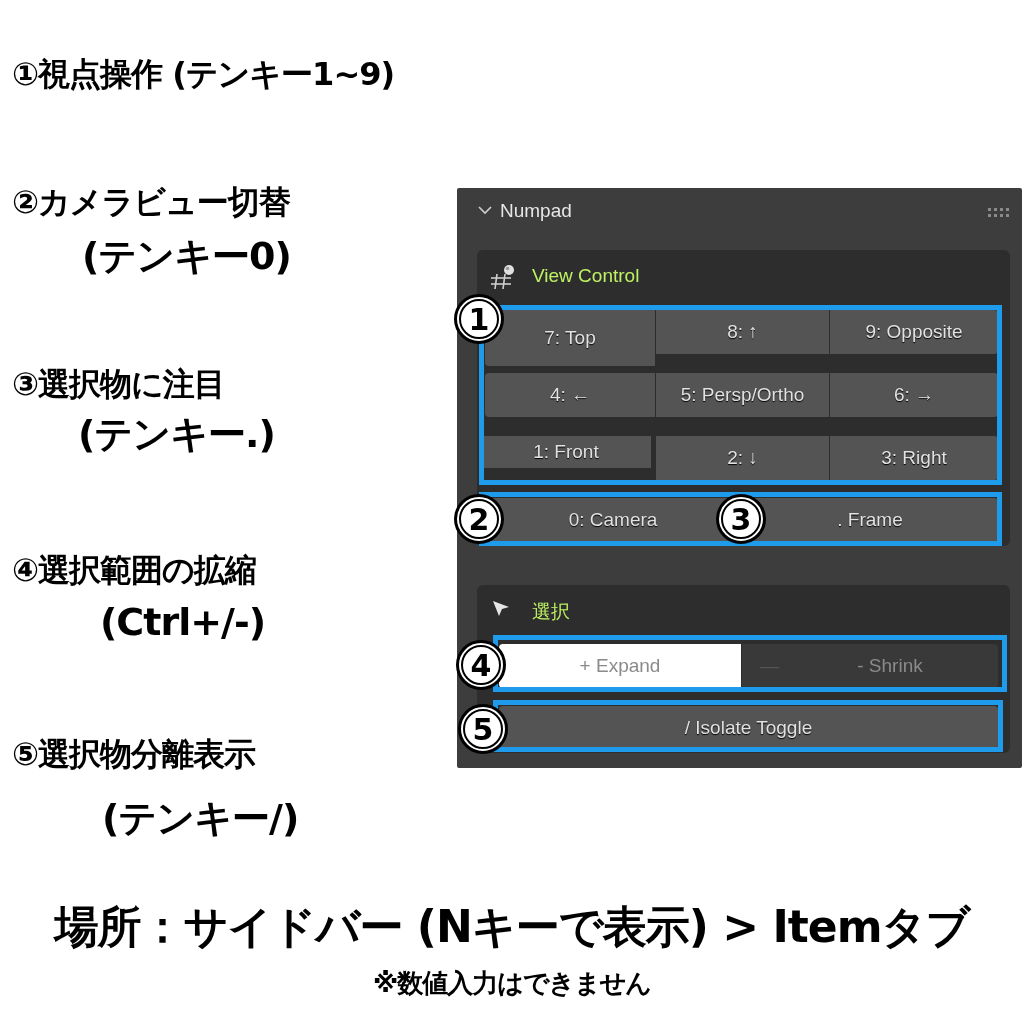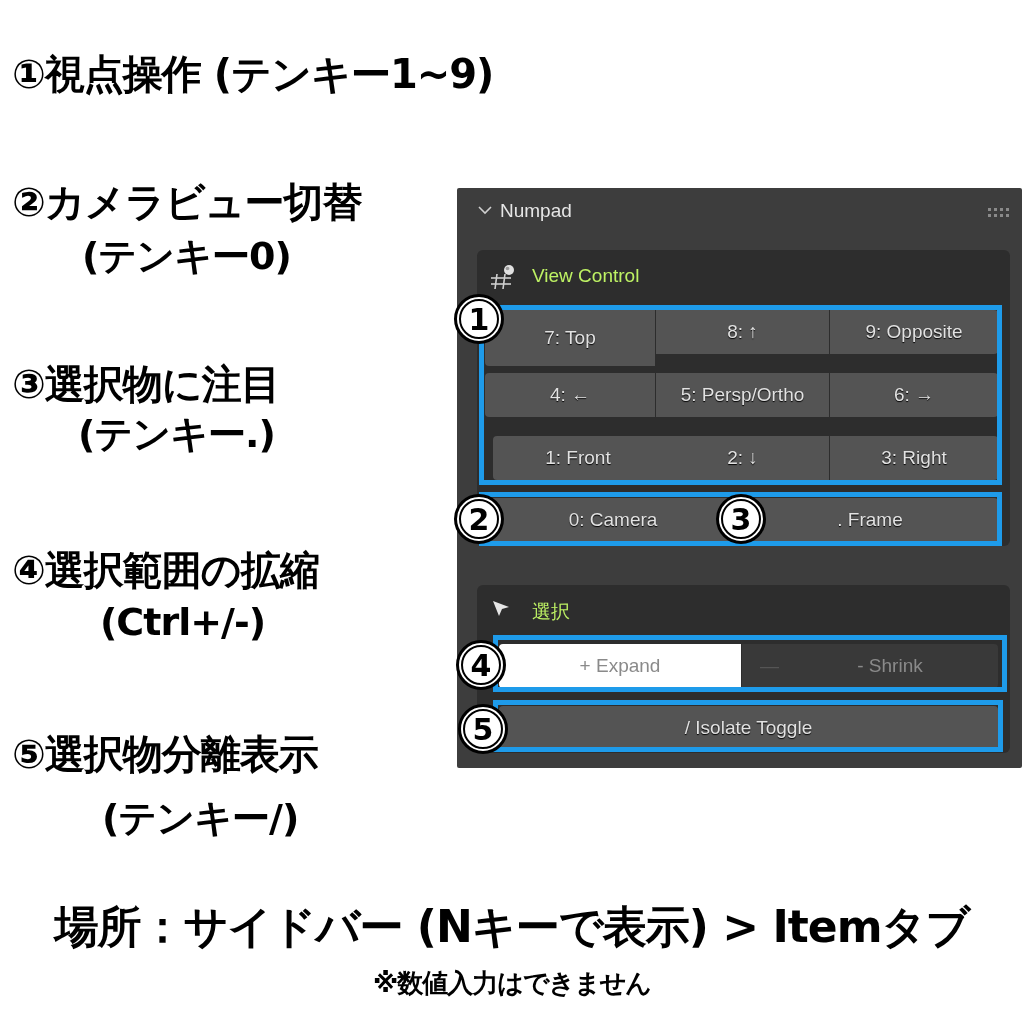--- a/index.html
+++ b/index.html
@@ -1,21 +1,21 @@
 <!DOCTYPE html>
 <html><head>
 <meta charset="utf-8">
 <style>
   html, body { margin:0; padding:0; }
   body {
     width:1024px; height:1024px; background:#ffffff; position:relative; overflow:hidden;
     font-family: "DejaVu Sans", sans-serif;
   }
   .ann { position:absolute; color:#000; font-weight:bold; font-family:"DejaVu Sans", sans-serif; white-space:nowrap; letter-spacing:-1px; }
-  .ann .t1 { display:block; font-size:40px; line-height:44px; }
+  .ann .t1 { display:block; font-size:32px; line-height:44px; }
   .ann .t2 { display:block; font-size:38px; line-height:44px; }
   .footer { position:absolute; left:0; width:1024px; text-align:center; font-weight:bold; color:#000; font-family:"DejaVu Sans", sans-serif; letter-spacing:-1px; }
 
   
   .panel { position:absolute; left:457px; top:188px; width:565px; height:580px; background:#3d3d3d; border-radius:2px; }
   .panel-header { position:absolute; left:0; top:0; width:565px; height:48px; }
   .chev { position:absolute; left:20px; top:14px; width:16px; height:16px; }
   .panel-title { position:absolute; left:43px; top:12px; font-family:"Liberation Sans", sans-serif; font-size:19px; color:#e6e6e6; }
   .grip { position:absolute; right:12px; top:20px; width:22px; height:10px; }
   .box { position:absolute; background:#2d2d2d; border-radius:6px; }
@@ -90,21 +90,21 @@
   </div>
 
   <div class="btn" style="left:28px; top:122px; width:170px; height:56px; border-radius:4px 0 0 4px;">7: Top</div>
   <div class="btn" style="left:199px; top:122px; width:173px; height:44px;">8: ↑</div>
   <div class="btn" style="left:373px; top:122px; width:168px; height:44px; border-radius:0 4px 4px 0;">9: Opposite</div>
 
   <div class="btn" style="left:28px; top:185px; width:170px; height:44px; border-radius:4px 0 0 4px;">4: ←</div>
   <div class="btn" style="left:199px; top:185px; width:173px; height:44px;">5: Persp/Ortho</div>
   <div class="btn" style="left:373px; top:185px; width:168px; height:44px; border-radius:0 4px 4px 0;">6: →</div>
 
-  <div class="btn" style="left:36px; top:248px; width:170px; height:44px; border-radius:4px 0 0 4px;">1: Front</div>
+  <div class="btn" style="left:24px; top:248px; width:170px; height:32px; border-radius:4px 0 0 4px;">1: Front</div>
   <div class="btn" style="left:199px; top:248px; width:173px; height:44px;">2: ↓</div>
   <div class="btn" style="left:373px; top:248px; width:168px; height:44px; border-radius:0 4px 4px 0;">3: Right</div>
 
   <div class="btn" style="left:28px; top:310px; width:256px; height:44px; border-radius:4px 0 0 4px;">0: Camera</div>
   <div class="btn" style="left:285px; top:310px; width:256px; height:44px; border-radius:0 4px 4px 0;">. Frame</div>
 
   <div class="box" style="left:20px; top:397px; width:533px; height:168px;">
     <svg style="position:absolute; left:14px; top:14px; width:20px; height:20px;" viewBox="0 0 20 20">
       <polygon points="2,2 18,8 11,10 8,17" fill="#e6e6e6"></polygon>
     </svg>

